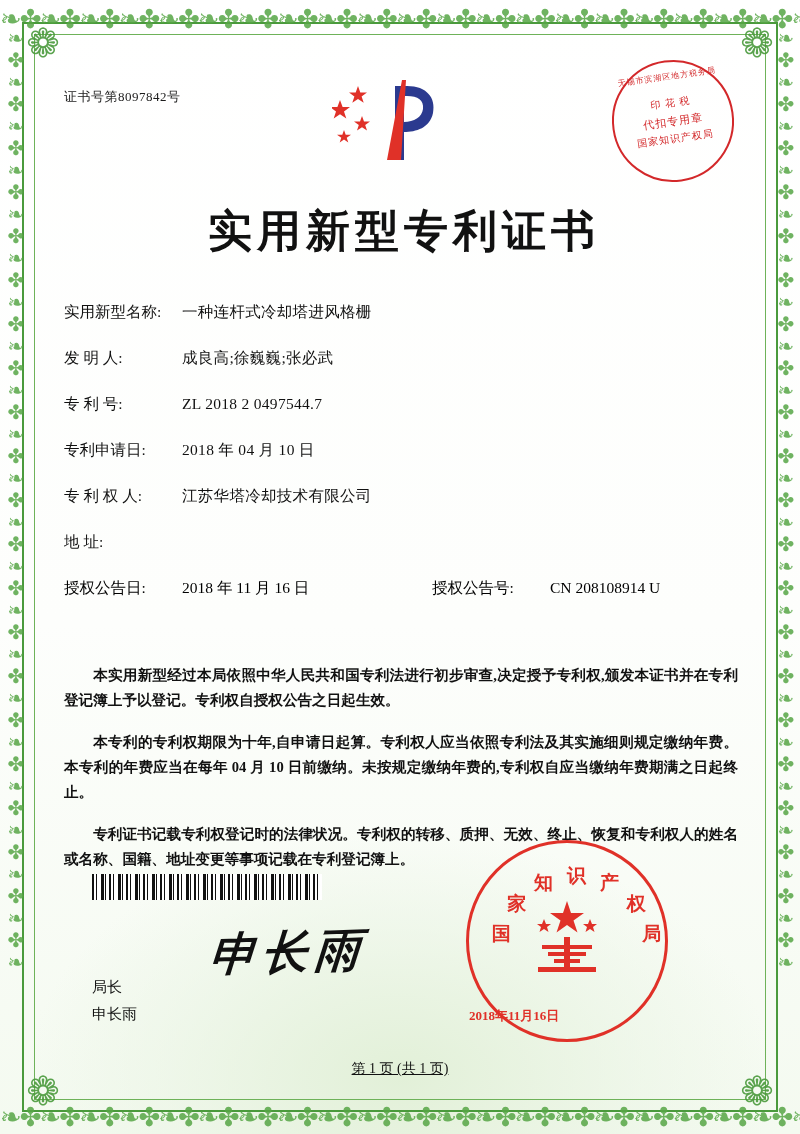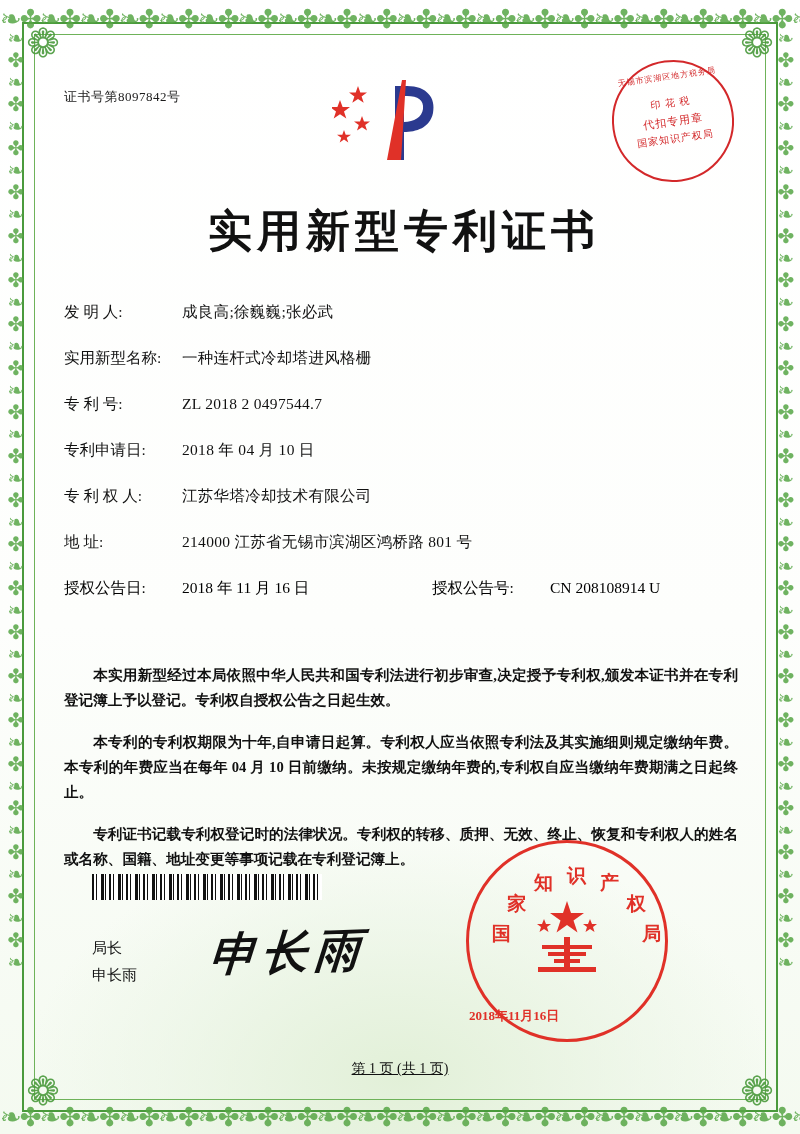--- a/index.html
+++ b/index.html
@@ -239,21 +239,21 @@
       #111 4px, #111 5px, #fff 5px, #fff 9px,
       #111 9px, #111 12px, #fff 12px, #fff 13px,
       #111 13px, #111 14px, #fff 14px, #fff 17px
     );
   }
 
   
   .sig-block {
     position: absolute;
     left: 42px;
-    top: 885px;
+    top: 924px;
     font-size: 15px;
     line-height: 27px;
     color: #111;
   }
   .sig-hand {
     position: absolute;
     left: 160px;
     top: 872px;
     font-size: 46px;
     font-family: "DejaVu Serif", serif;
@@ -354,42 +354,41 @@
       <div class="st-arc">无锡市滨湖区地方税务局</div>
       <div class="st-l1">印 花 税</div>
       <div class="st-l2">代扣专用章</div>
       <div class="st-l3">国家知识产权局</div>
     </div>
 
     <div class="title">实用新型专利证书</div>
 
     <div class="fields">
       <div class="frow">
+        <div class="flabel">实用新型名称:</div>
+        <div class="fvalue">一种连杆式冷却塔进风格栅</div>
+      </div>
+      <div class="frow">
         <div class="flabel">发 明 人:</div>
         <div class="fvalue">成良高;徐巍巍;张必武</div>
       </div>
       <div class="frow">
-        <div class="flabel">实用新型名称:</div>
-        <div class="fvalue">一种连杆式冷却塔进风格栅</div>
-      </div>
-      <div class="frow">
         <div class="flabel">专 利 号:</div>
         <div class="fvalue">ZL 2018 2 0497544.7</div>
       </div>
       <div class="frow">
         <div class="flabel">专利申请日:</div>
         <div class="fvalue">2018 年 04 月 10 日</div>
       </div>
       <div class="frow">
         <div class="flabel">专 利 权 人:</div>
         <div class="fvalue">江苏华塔冷却技术有限公司</div>
       </div>
       <div class="frow">
         <div class="flabel">地 址:</div>
-        <div class="fvalue">214000 江苏省无锡市滨湖区鸿桥路 801 号</div>
       </div>
 
       <div class="frow-split">
         <div class="left">
           <div class="lbl-a">授权公告日:</div>
           <div>2018 年 11 月 16 日</div>
         </div>
         <div class="right">
           <div class="lbl-b">授权公告号:</div>
           <div>CN 208108914 U</div>

